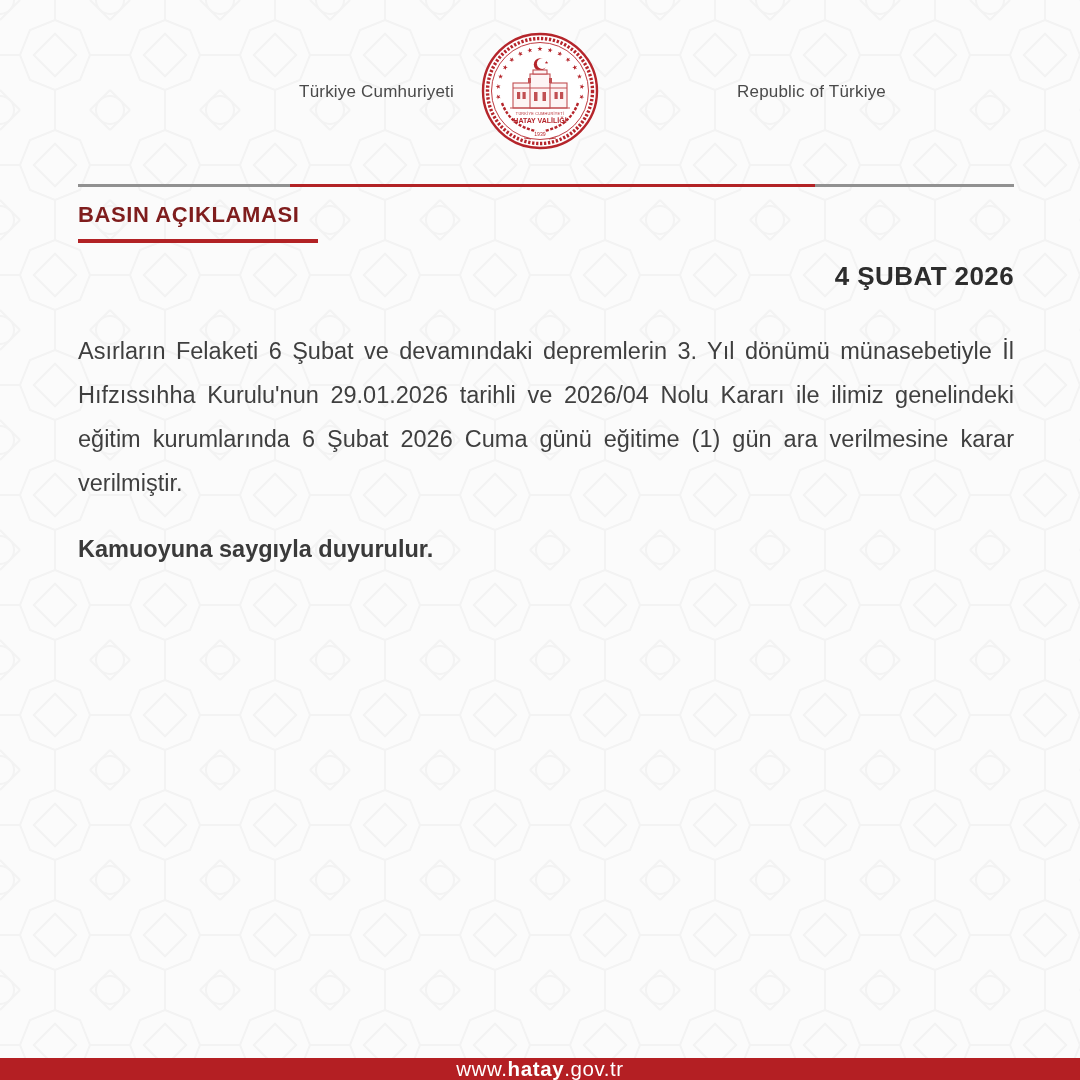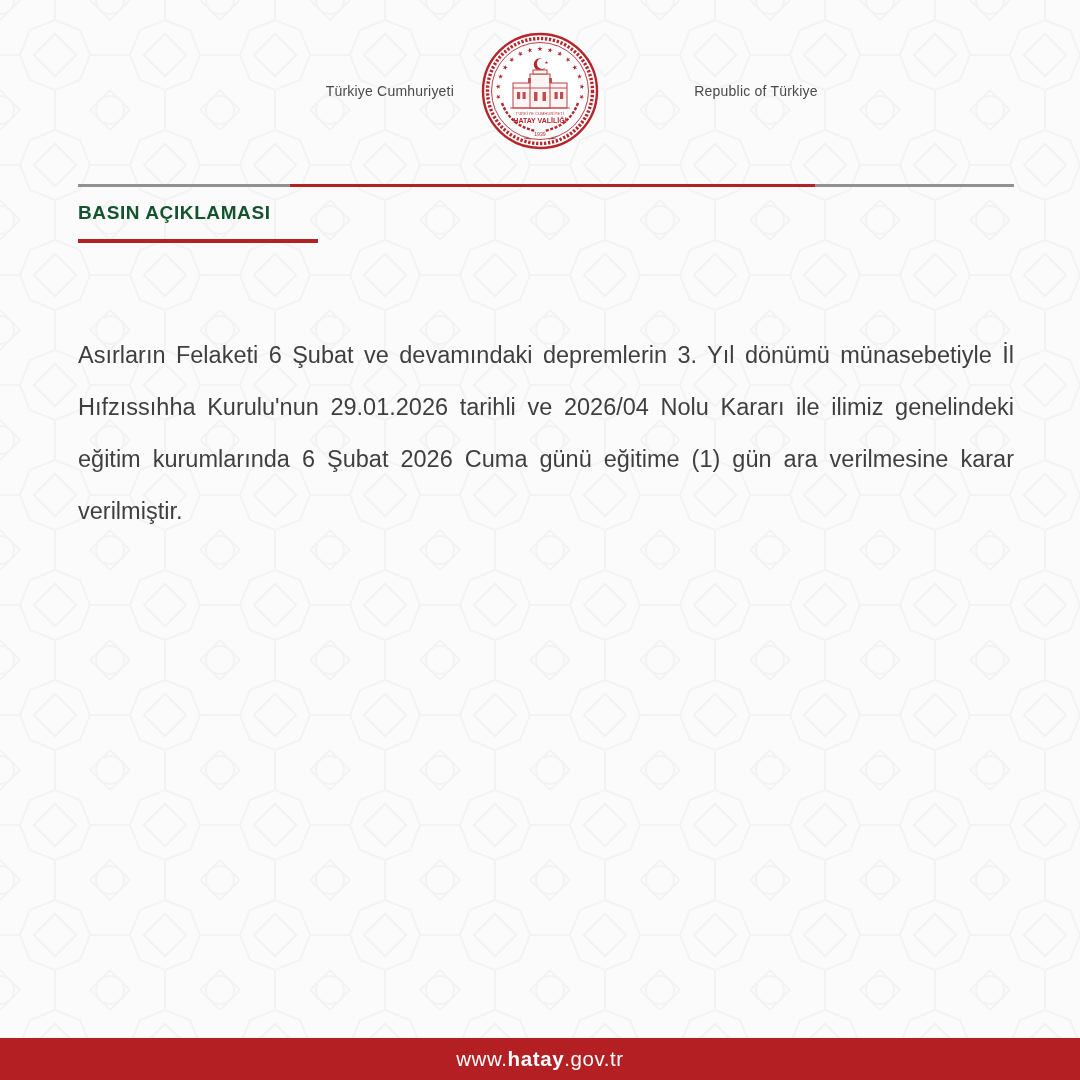--- a/index.html
+++ b/index.html
@@ -10,47 +10,47 @@
     font-family:"Liberation Sans", sans-serif;
   }
   .bg-pattern { position:absolute; inset:0; z-index:0; }
   .layer { position:absolute; z-index:1; }
 
   
   .header {
     top:30px; left:0; right:0; height:122px;
     display:flex; justify-content:center; align-items:center; gap:26px;
   }
-  .org-block { font-size:14px; line-height:27px; color:#4a4a4a; letter-spacing:0.2px; }
+  .org-block { font-size:17px; line-height:27px; color:#4a4a4a; letter-spacing:0.2px; }
   .org-tr { text-align:right; width:260px; }
-  .org-en { text-align:center;  width:260px; }
+  .org-en { text-align:right;  width:260px; }
   .seal { width:120px; height:120px; flex:0 0 auto; }
 
   
   .divider { top:184px; left:78px; width:936px; height:3px; display:flex; }
   .divider .seg-gray { background:#919191; }
   .divider .seg-red  { background:#b22225; }
   .seg-1 { width:212px; } .seg-2 { width:525px; } .seg-3 { width:199px; }
 
   
-  .title { top:202px; left:78px; font-size:19px; font-weight:bold; letter-spacing:0.6px; color:#14532d; }
+  .title { top:202px; left:78px; font-size:22px; font-weight:bold; letter-spacing:0.6px; color:#7f1d1d; }
   .title-underline { top:239px; left:78px; width:240px; height:4px; background:#b22225; }
   .release-date { top:261px; right:66px; font-size:26px; font-weight:bold; letter-spacing:0.4px; color:#2d2d2d; }
 
   
   .body-text { top:329px; left:78px; width:936px; color:#3f3f3f; }
   .body-text p {
-    font-size:23.5px; line-height:52px; text-align:justify;
+    font-size:23.5px; line-height:44px; text-align:justify;
     margin-bottom:22px;
   }
   .closing { font-weight:bold; color:#3a3a3a; font-size:23.5px; margin-top:8px; }
 
   
   .footer {
-    left:0; right:0; bottom:0; height:42px; background:#b41f23;
+    left:0; right:0; bottom:0; height:22px; background:#b41f23;
     display:flex; align-items:center; justify-content:center;
     color:#ffffff; font-size:20.5px; letter-spacing:0.6px;
   }
   .footer b { font-weight:bold; }
 
   
   .seal text { font-family:"Liberation Sans", sans-serif; }
 </style>
 </head>
 <body>
@@ -174,23 +174,25 @@
   </div>
 
   <div class="layer divider">
     <span class="seg-gray seg-1"></span>
     <span class="seg-red seg-2"></span>
     <span class="seg-gray seg-3"></span>
   </div>
 
   <h1 class="layer title">BASIN AÇIKLAMASI</h1>
   <div class="layer title-underline"></div>
+  <div class="layer release-date">4 ŞUBAT 2026</div>
 
   <main class="layer body-text">
     <p>Asırların Felaketi 6 Şubat ve devamındaki depremlerin 3. Yıl dönümü münasebetiyle İl Hıfzıssıhha Kurulu'nun 29.01.2026 tarihli ve 2026/04 Nolu Kararı ile ilimiz genelindeki eğitim kurumlarında 6 Şubat 2026 Cuma günü eğitime (1) gün ara verilmesine karar verilmiştir.</p>
+    <p class="closing">Kamuoyuna saygıyla duyurulur.</p>
   </main>
 
   <footer class="layer footer">
     <span>
       <span>www.</span><b>hatay</b><span>.gov.tr</span>
     </span>
   </footer>
 
 </div>
 

